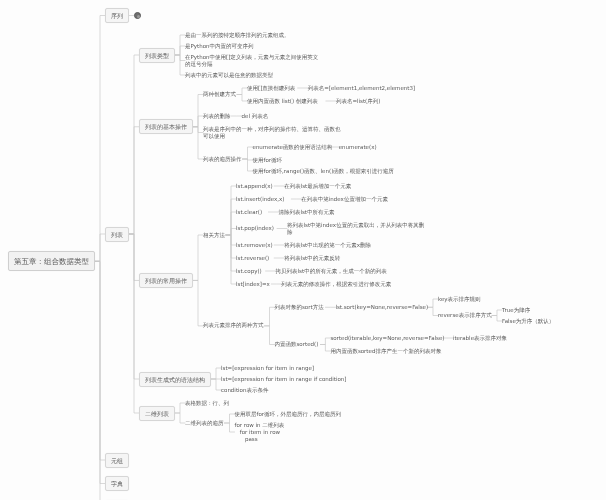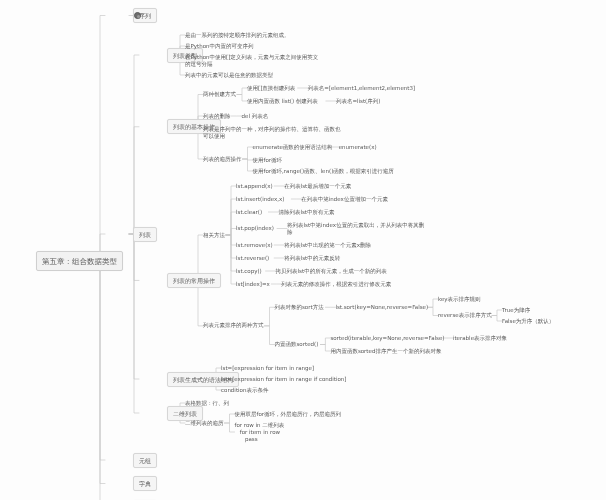--- a/index.html
+++ b/index.html
@@ -9,21 +9,20 @@
   }
   #wires{position:absolute;left:0;top:0;width:606px;height:500px;}
   .mm-node{
     position:absolute;box-sizing:border-box;color:#595959;
     white-space:pre;line-height:7px;cursor:default;
   }
   .mm-box{
     background:#f5f5f5;border:0.5px solid #d6d6d6;border-radius:2px;
     display:flex;align-items:center;justify-content:center;
     box-shadow:0 0 0 0.5px rgba(0,0,0,0.02);
-    margin-left:28px;
   }
   .mm-root{background:#f2f2f2;border-color:#cfcfcf;}
   .mm-badge{
     position:absolute;width:7px;height:7px;border-radius:50%;
     background:#6e6e6e;border:1px solid #5a5a5a;box-sizing:border-box;
     cursor:pointer;
   }
   .mm-badge::after{
     content:"";position:absolute;left:2px;top:2px;width:3px;height:3px;
     border-radius:50%;background:#9a9a9a;

